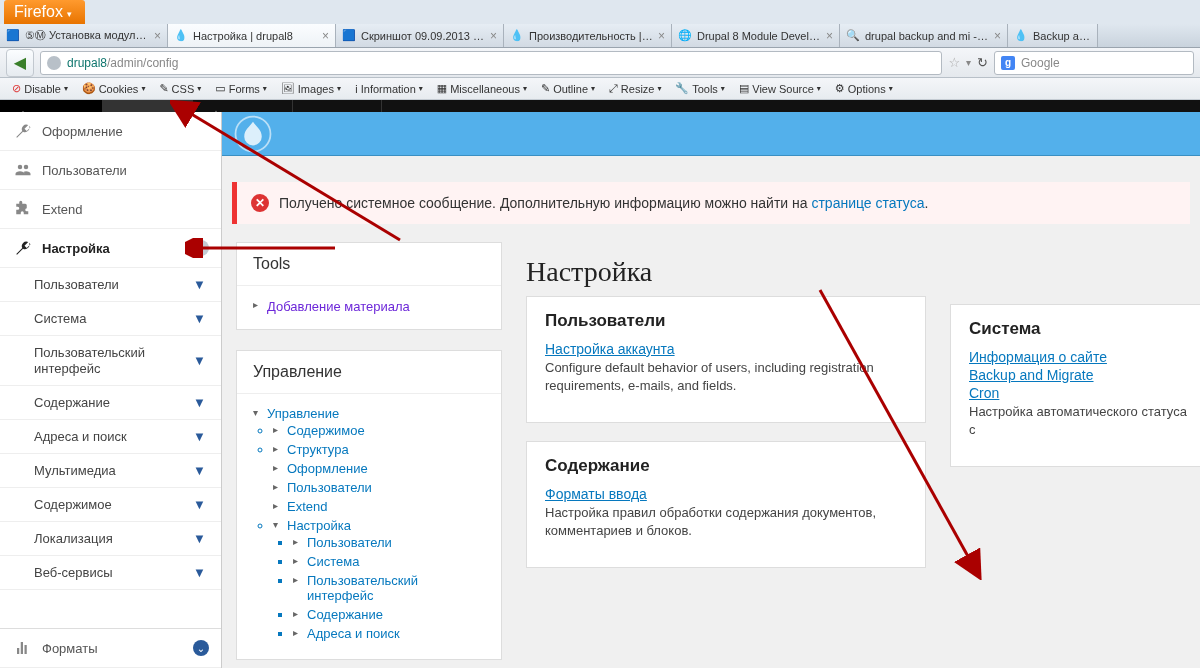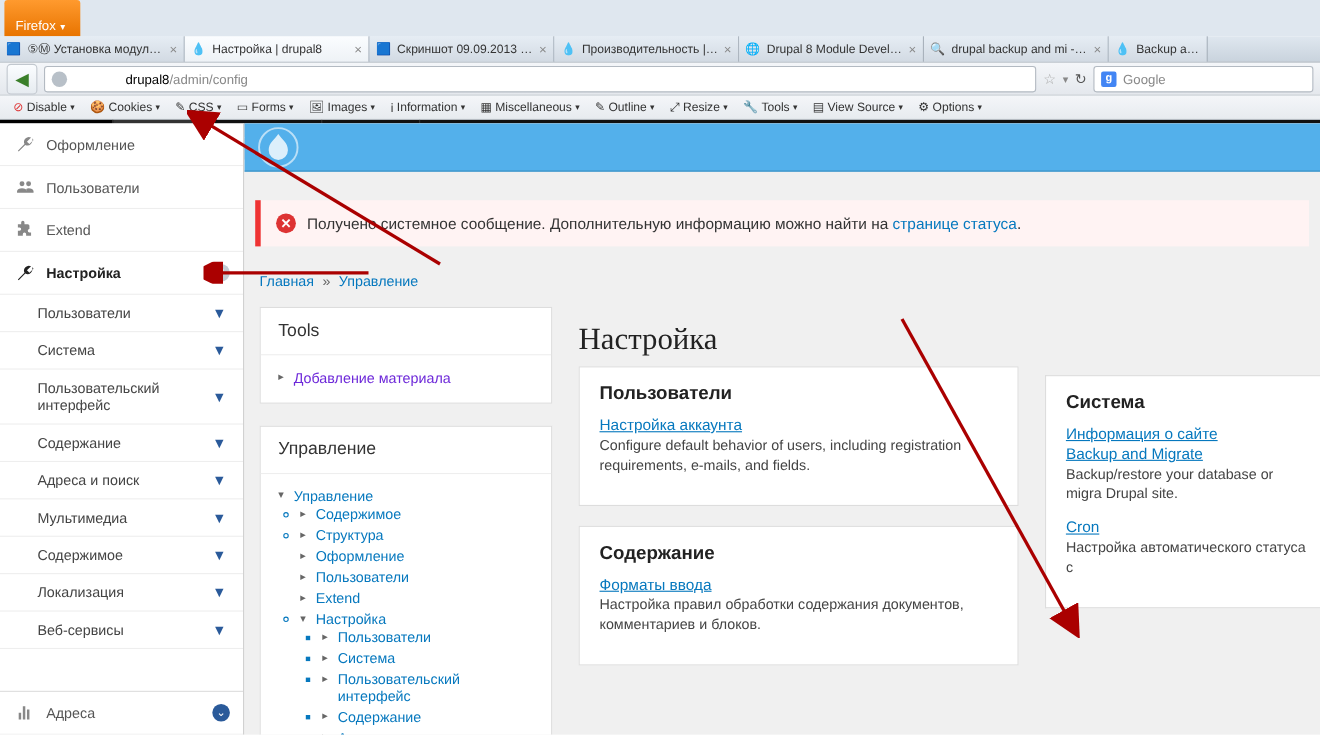--- a/index.html
+++ b/index.html
@@ -1,19 +1,19 @@
 <!DOCTYPE html>
 <html><head>
 <meta charset="utf-8">
 <style>
 * { margin: 0; padding: 0; box-sizing: border-box; font-family: "Segoe UI", Arial, sans-serif; }
 body { font-size: 13px; color: #333; background: #fff; overflow: hidden; width: 1200px; height: 668px; position: relative; }
 
 
-.firefox-btn { background: linear-gradient(#ff9a2e,#e87400); color: #fff; font-size: 12px; padding: 16px 14px 3px 10px; border-radius: 3px 3px 0 0; display: inline-block; position: relative; }
+.firefox-btn { background: linear-gradient(#ff9a2e,#e87400); color: #fff; font-size: 16px; padding: 3px 14px 3px 10px; border-radius: 3px 3px 0 0; display: inline-block; position: relative; }
 .firefox-btn::after { content: "▾"; font-size: 9px; margin-left: 4px; }
 
 .tabs-row { background: linear-gradient(#dfe7ef,#c9d3dd); display: flex; height: 24px; border-bottom: 1px solid #9aa4ae; }
 .tab { flex: 0 0 auto; width: 168px; display: flex; align-items: center; padding: 0 6px; border-right: 1px solid #a9b2bc; font-size: 11px; color: #333; background: linear-gradient(#e6edf4,#d2dae3); overflow: hidden; white-space: nowrap; position: relative; }
 .tab.active { background: linear-gradient(#fbfdff,#eef2f6); }
 .tab .favicon { width: 14px; height: 14px; margin-right: 5px; flex-shrink: 0; }
 .tab .title { flex: 1; overflow: hidden; text-overflow: ellipsis; }
 .tab .x { color: #888; font-size: 12px; margin-left: 4px; }
 
 .addr-row { display: flex; align-items: center; height: 30px; background: linear-gradient(#f4f6f9,#e4e8ed); border-bottom: 1px solid #b8c0c8; padding: 0 6px; gap: 6px; }
@@ -129,21 +129,21 @@
   <div class="tab" style="width:90px">
       <span class="favicon">💧</span>
       <span class="title">Backup and</span>
     </div>
 </div>
 
 <div class="addr-row">
   <div class="nav-btn big back">◀</div>
   <div class="addr-bar">
     <span class="globe"></span>
-    <span style="color:#000000;margin-left:47px;">drupal8</span>
+    <span style="color:#0f766e;">drupal8</span>
       <span class="path">/admin/config</span>
   </div>
   <span style="color:#aaa;">☆</span>
   <span style="color:#888;font-size:10px;">▾</span>
   <span style="color:#555;">↻</span>
   <div class="search-box">
     <span class="g">g</span>
     <span>Google</span>
   </div>
 </div>
@@ -299,46 +299,41 @@
         <span class="exp" style="color:#2a5a9a">▼</span>
       </div>
     <div class="side-item sub">
         <span>Веб-сервисы</span>
         <span class="exp" style="color:#2a5a9a">▼</span>
       </div>
     <div class="side-bottom side-item">
       <svg class="sico" viewBox="0 0 24 24" fill="#888">
           <path d="M4 20h3v-8H4zm5 0h3V4H9zm5 0h3v-12h-3z"></path>
         </svg>
-      <span>Адреса</span>
+      <span>Форматы</span>
       <span class="exp circle" style="background:#2a5a9a">⌄</span>
     </div>
   </div>
 
   <div class="content-area">
     <div class="content-inner">
       <div class="blue-header">
         <svg class="drupal-logo" viewBox="0 0 48 48">
             <circle cx="24" cy="24" r="20" fill="none" stroke="#fff" stroke-width="2" opacity=".6"></circle>
             <path d="M24 10c-4 6-10 9-10 17a10 10 0 0020 0c0-8-6-11-10-17z" fill="#fff" opacity=".8"></path>
           </svg>
       </div>
 
       <div class="alert-box">
         <span class="alert-ico">✕</span>
         <span>
           <span>Получено системное сообщение. Дополнительную информацию можно найти на </span><a href="#">странице статуса</a><span>.</span>
         </span>
       </div>
 
-      <div class="breadcrumb">
-        <a href="#" style="color:#0678be;text-decoration:none">Главная</a>
-        <span class="sep">»</span>
-        <a href="#" style="color:#0678be;text-decoration:none">Управление</a>
-      </div>
 
       <div class="cols">
         <div class="col-left">
           <div class="block">
             <div class="block-h">Tools</div>
             <div class="block-body">
               <div class="link-item">Добавление материала</div>
             </div>
           </div>
           <div class="block">
@@ -383,21 +378,20 @@
             <div class="cat-desc">Настройка правил обработки содержания документов, комментариев и блоков.</div>
           </div>
         </div>
 
         <div class="col-right">
           <div style="height:62px"></div>
           <div class="cat-block" style="border-right:none;margin-right:-20px">
             <div class="cat-title">Система</div>
             <a href="#" class="cat-link">Информация о сайте</a>
             <a href="#" class="cat-link">Backup and Migrate</a>
-            <div class="cat-desc">Backup/restore your database or migra Drupal site.</div>
             <a href="#" class="cat-link">Cron</a>
             <div class="cat-desc">Настройка автоматического статуса с</div>
           </div>
         </div>
       </div>
     </div>
   </div>
 </div>
 
 <svg class="arrow" style="left:170px;top:100px;" width="260" height="150">

